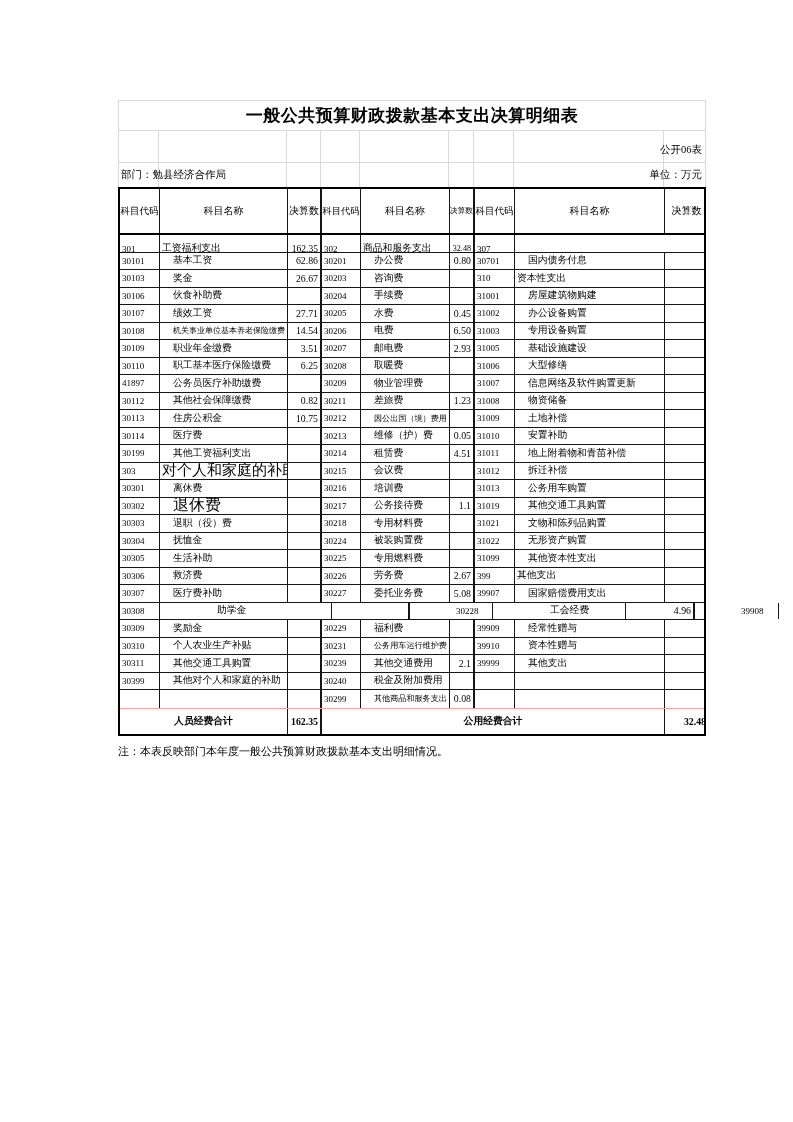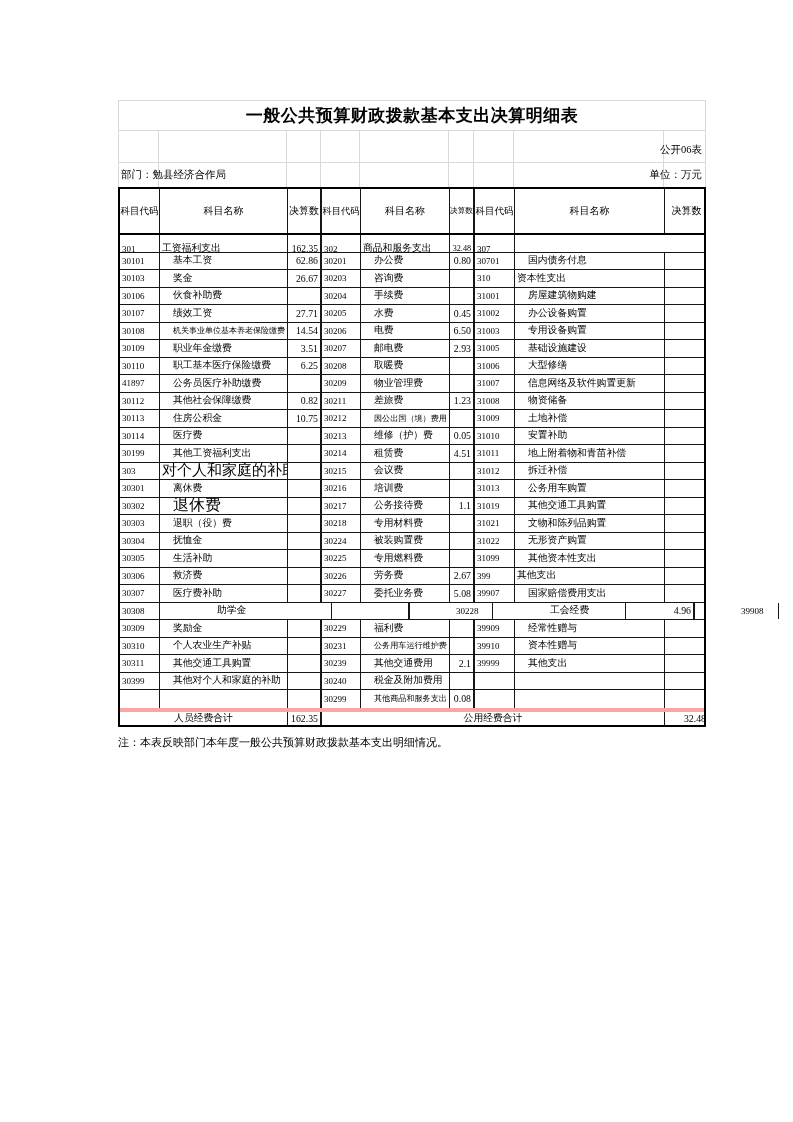--- a/index.html
+++ b/index.html
@@ -35,22 +35,22 @@
   .body .row:last-child { border-bottom:none; }
   .cell { display:flex; align-items:center; overflow:hidden; white-space:nowrap;
           border-right:1px solid #161616; box-sizing:border-box; }
   .cell.g { border-right-width:2px; }
   .cell.last { border-right:none !important; }
   .cell.code { padding-left:2px; font-size:9px; }
   .cell.name { padding-left:2px; font-size:9.8px; }
   .cell.name.ind { padding-left:13px; }
   .cell.val { justify-content:flex-end; padding-right:2px; font-size:9.8px; }
 
-  .ftr { display:grid; grid-template-columns:168px 34px 343px 43px; height:17px;
-         border-top:4px solid #fca5a5; box-sizing:border-box; }
+  .ftr { display:grid; grid-template-columns:168px 34px 343px 43px; height:26px;
+         border-top:1px solid #fca5a5; box-sizing:border-box;font-weight:bold; }
   .ftr .cell { font-size:9.8px; }
   .ftr .lab { justify-content:center; }
 
   .note { margin-top:8px; font-size:11px; white-space:nowrap; }
 </style>
 </head>
 <body>
 
 <div class="page">
   <div class="sheet">

